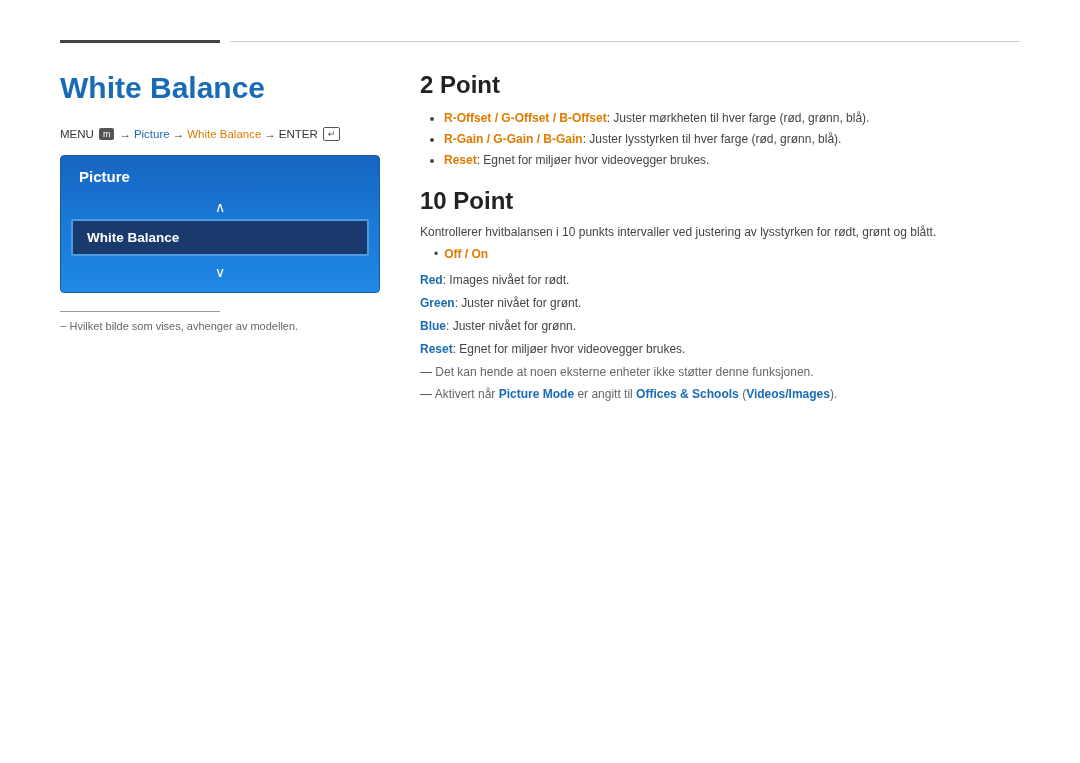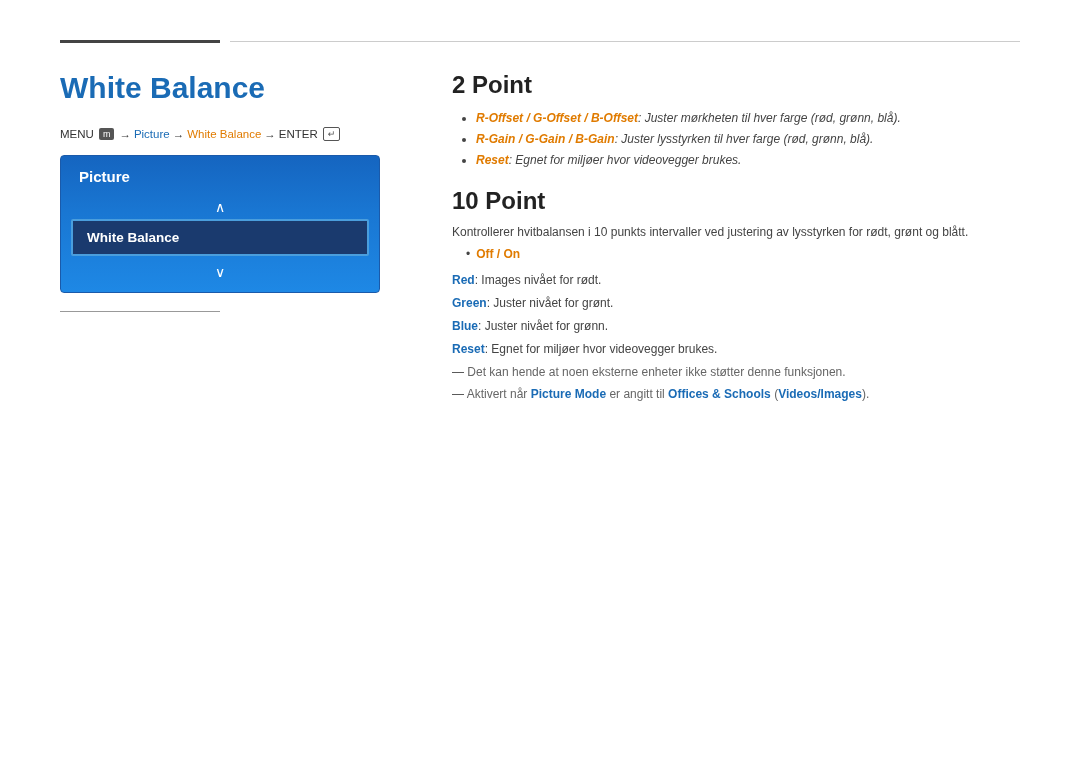--- a/index.html
+++ b/index.html
@@ -25,21 +25,21 @@
       margin-right: 10px;
     }
     .top-rule-light {
       flex: 1;
       height: 1px;
       background: #ccc;
     }
 
     .page-layout {
       display: flex;
-      gap: 72px;
+      gap: 40px;
     }
 
     .left-panel {
       width: 320px;
       flex-shrink: 0;
     }
 
     .right-panel {
       flex: 1;
     }
@@ -162,21 +162,20 @@
       list-style: disc;
       padding-left: 24px;
       margin-bottom: 8px;
     }
 
     .bullet-list li {
       font-size: 12px;
       color: #444;
       margin-bottom: 3px;
       line-height: 1.5;
-      font-style: italic;
     }
 
     .term-orange {
       color: #e07b00;
       font-weight: bold;
     }
 
     .term-blue {
       color: #1a6bb5;
       font-weight: bold;
@@ -257,20 +256,21 @@
       <div class="picture-menu-arrow">
         <span class="arrow-up">∧</span>
       </div>
       <div class="picture-menu-selected">White Balance</div>
       <div class="picture-menu-bottom-arrow">
         <span class="arrow-down">∨</span>
       </div>
     </div>
 
     <div class="footnote-rule"></div>
+    <div class="footnote-text">− Hvilket bilde som vises, avhenger av modellen.</div>
 
   </div>
 
   <div class="right-panel">
 
     <div class="section">
       <div class="section-title">2 Point</div>
       <ul class="bullet-list">
         <li>
           <span class="term-orange">R-Offset / G-Offset / B-Offset</span><span>: Juster mørkheten til hver farge (rød, grønn, blå).</span>

